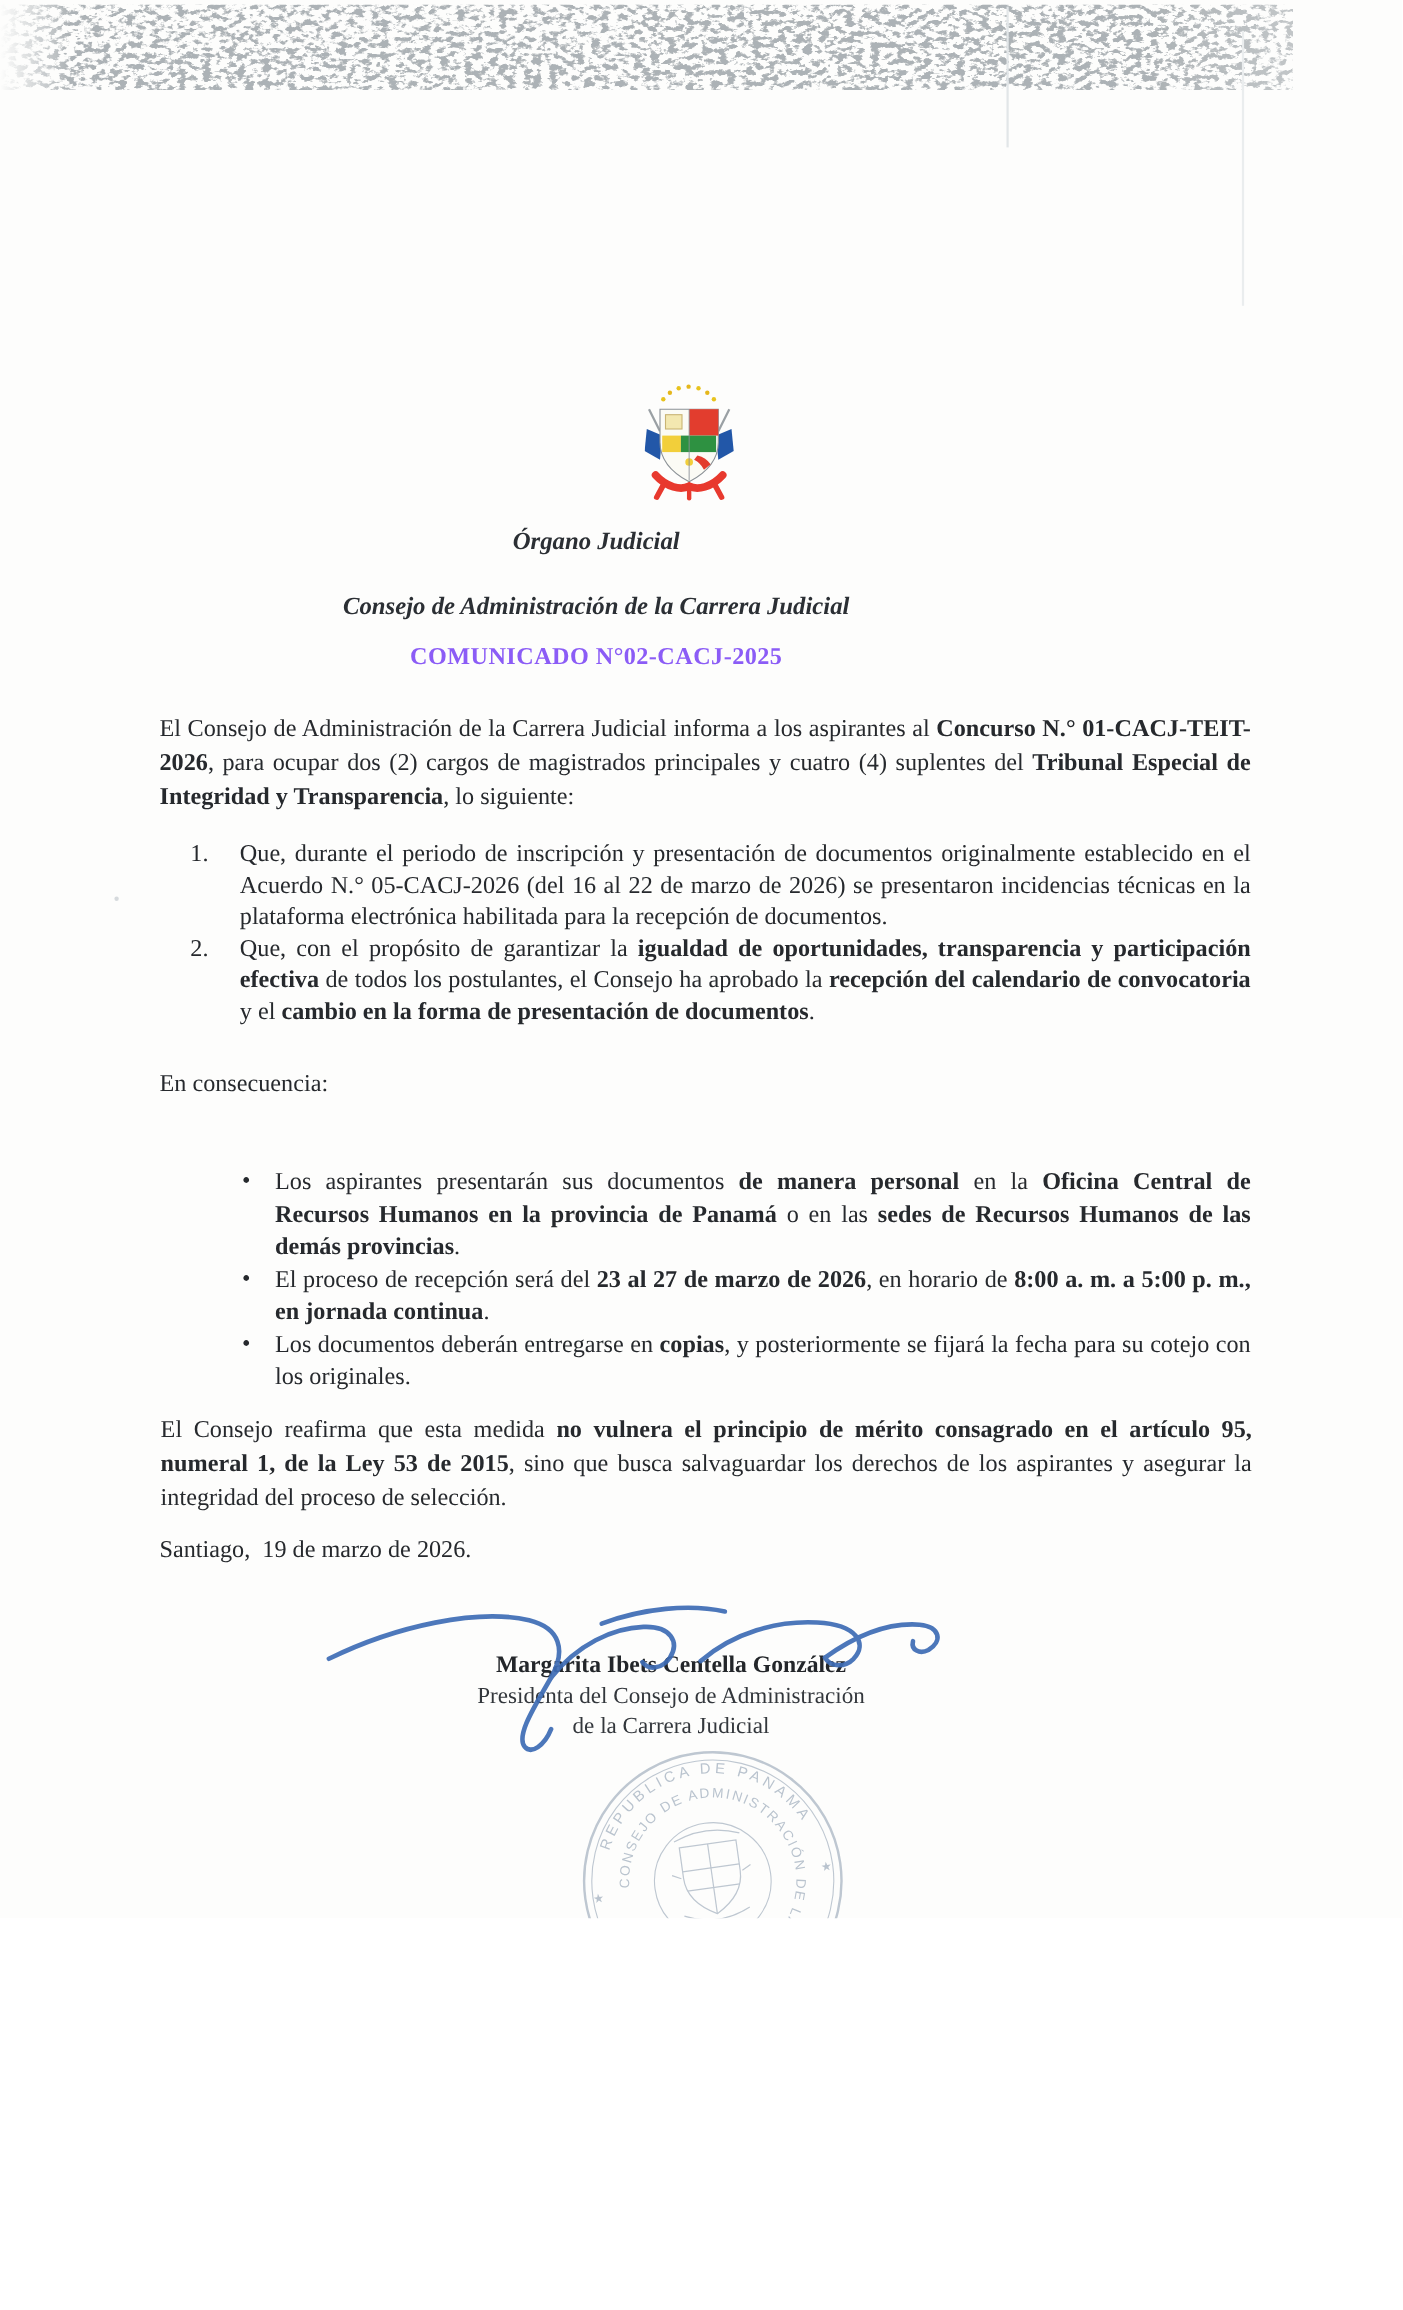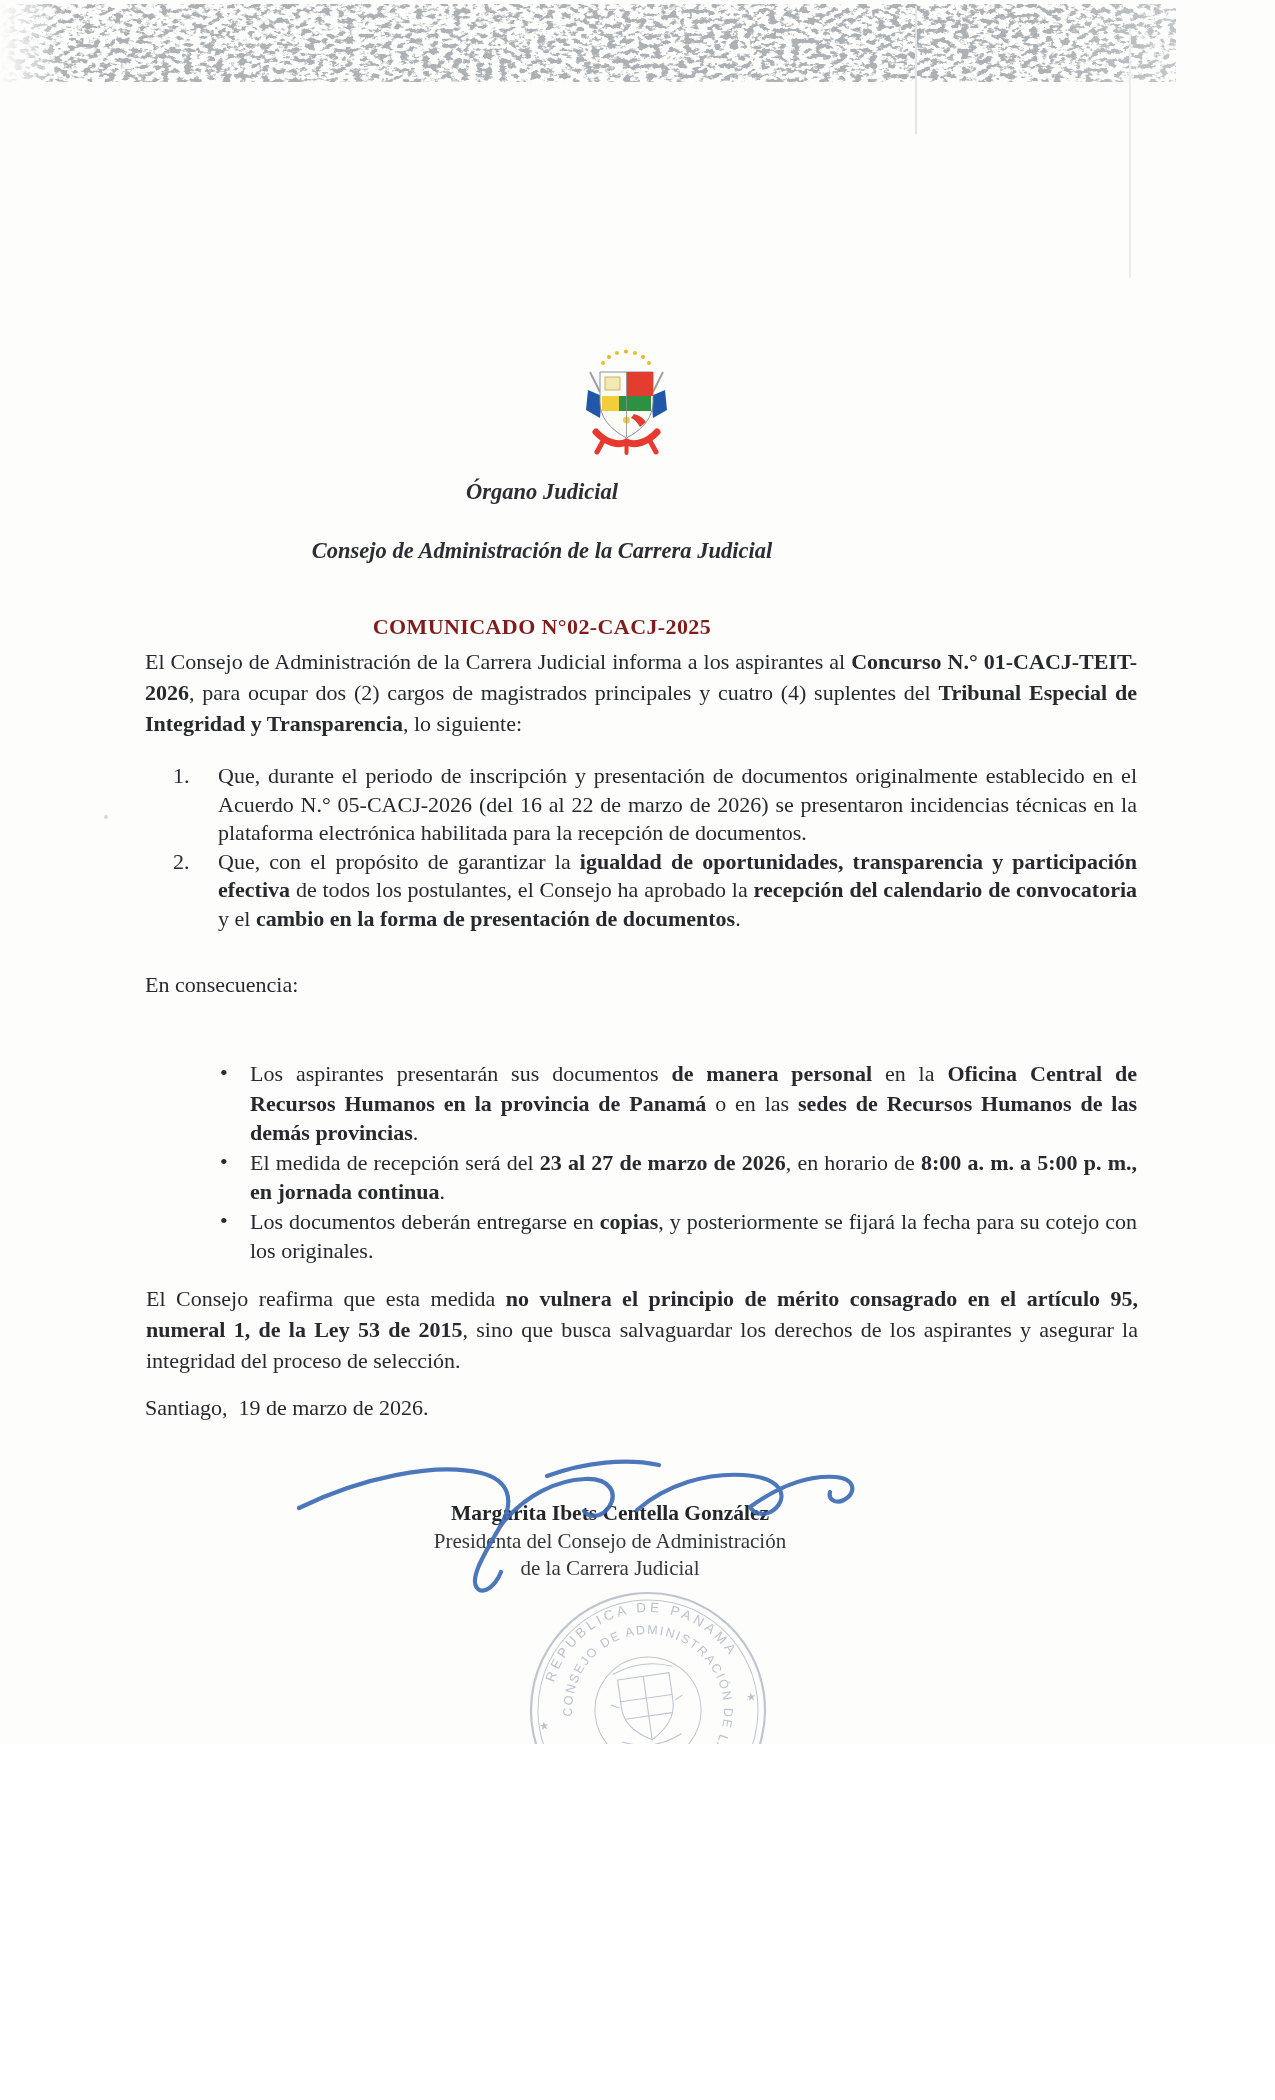--- a/index.html
+++ b/index.html
@@ -15,21 +15,21 @@
   .hl-2{left:1129px;top:28px;width:2px;height:250px;background:#eaedee;}
   .spot{position:absolute;background:#d6dadd;border-radius:50%;}
   .spot-1{left:104px;top:815px;width:4px;height:4px;}
   .spot-2{left:648px;top:1975px;width:5px;height:5px;background:#eef1f2;}
   
   .emblem{position:absolute;left:586px;top:346px;}
   
   .h-block{position:absolute;top:479px;left:0;width:1084px;text-align:center;}
   .h1,.h2{font-size:22.5px;font-weight:bold;font-style:italic;color:#2b2f34;}
   .h2{margin-top:33px;}
-  .h3{margin-top:50px;font-size:22px;font-weight:bold;letter-spacing:.4px;color:#7f1d1d;}
+  .h3{margin-top:20px;font-size:22px;font-weight:bold;letter-spacing:.4px;color:#8b5cf6;}
   
   .bt{font-size:22px;}
   .intro{position:absolute;left:145px;top:646px;width:992px;line-height:31px;text-align:justify;margin:0;}
   .olist{position:absolute;left:145px;top:762px;width:992px;}
   .oitem{position:relative;padding-left:73px;line-height:28.5px;text-align:justify;}
   .onum{position:absolute;left:28px;top:0;}
   .conseq{position:absolute;left:145px;top:972px;margin:0;}
   .ulist{position:absolute;left:145px;top:1059px;width:992px;}
   .uitem{position:relative;padding-left:105px;line-height:29.5px;text-align:justify;}
   .ubul{position:absolute;left:75px;top:-1px;}
@@ -127,21 +127,21 @@
 
   <p class="conseq bt">En consecuencia:</p>
 
   <div class="ulist bt">
     <div class="uitem">
       <span class="ubul">•</span>
       <div><span>Los aspirantes presentarán sus documentos </span><b>de manera personal</b><span> en la </span><b>Oficina Central de Recursos Humanos en la provincia de Panamá</b><span> o en las </span><b>sedes de Recursos Humanos de las demás provincias</b><span>.</span></div>
     </div>
     <div class="uitem">
       <span class="ubul">•</span>
-      <div><span>El medida de recepción será del </span><b>23 al 27 de marzo de 2026</b><span>, en horario de </span><b>8:00 a. m. a 5:00 p. m., en jornada continua</b><span>.</span></div>
+      <div><span>El proceso de recepción será del </span><b>23 al 27 de marzo de 2026</b><span>, en horario de </span><b>8:00 a. m. a 5:00 p. m., en jornada continua</b><span>.</span></div>
     </div>
     <div class="uitem">
       <span class="ubul">•</span>
       <div><span>Los documentos deberán entregarse en </span><b>copias</b><span>, y posteriormente se fijará la fecha para su cotejo con los originales.</span></div>
     </div>
   </div>
 
   <p class="closing bt"><span>El Consejo reafirma que esta medida </span><b>no vulnera el principio de mérito consagrado en el artículo 95, numeral 1, de la Ley 53 de 2015</b><span>, sino que busca salvaguardar los derechos de los aspirantes y asegurar la integridad del proceso de selección.</span></p>
 
   <p class="date bt">Santiago,  19 de marzo de 2026.</p>

